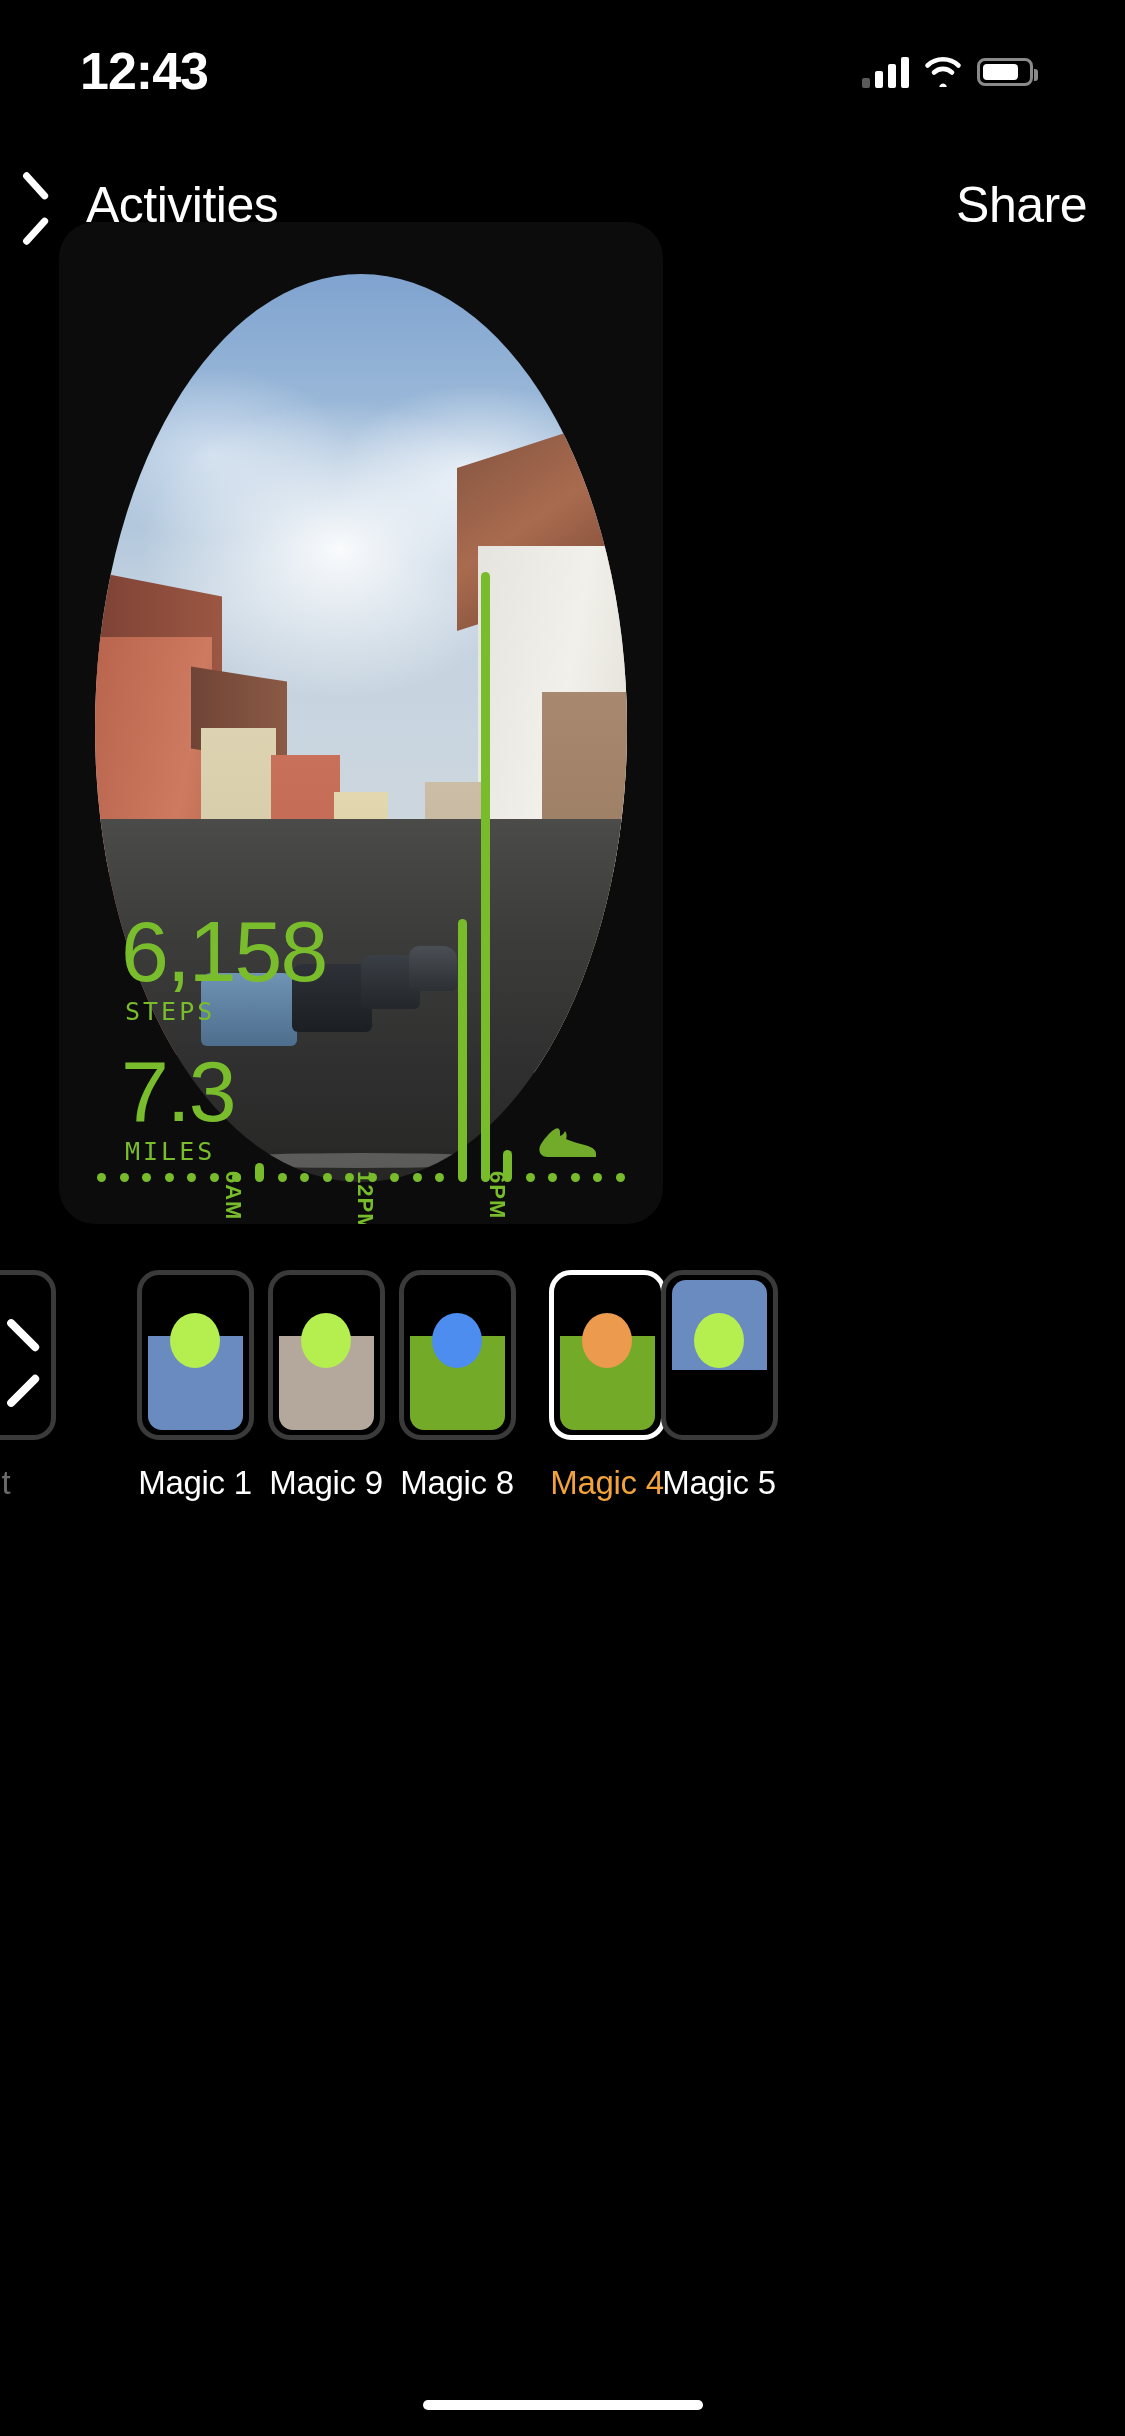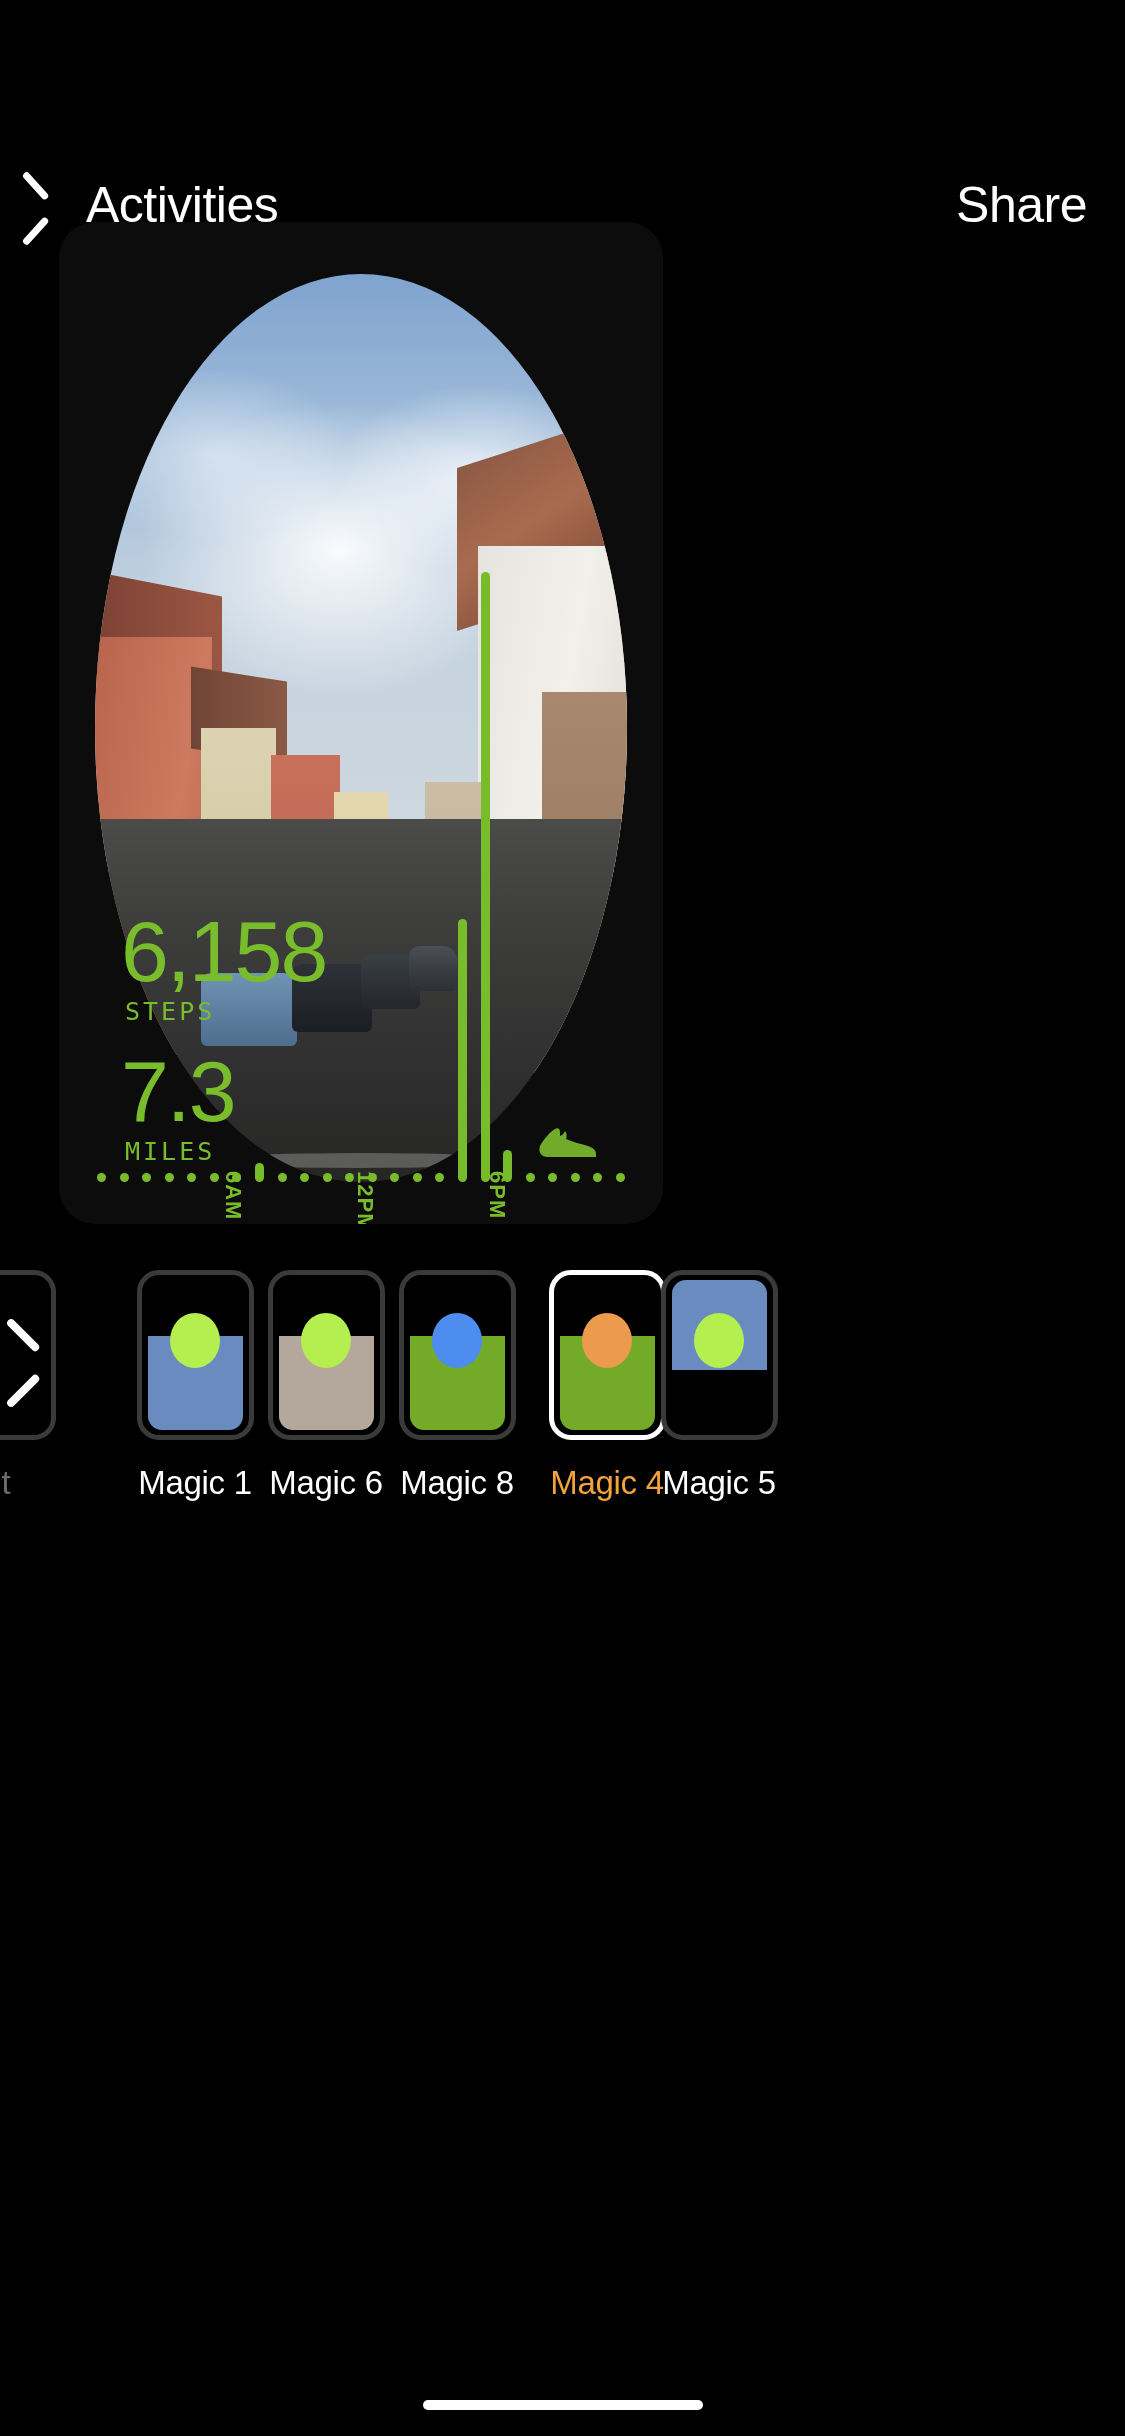--- a/index.html
+++ b/index.html
@@ -200,20 +200,41 @@
   .home-ind{
     position:absolute; bottom:26px; left:50%; transform:translateX(-50%);
     width:280px; height:10px; background:#fff; border-radius:6px;
   }
 </style>
 </head>
 <body>
 
 <div id="root">
 
+  <div class="statusbar">
+    <div class="sb-time">12:43</div>
+    <div class="sb-right">
+      <div class="sig">
+        <i></i>
+          <i></i>
+          <i></i>
+          <i></i>
+      </div>
+      <div class="wifi">
+        <svg width="40" height="30" viewBox="0 0 40 30">
+          <path d="M20 26.5 a3.6 3.6 0 1 0 0.1 0z" fill="#fff"></path>
+          <path d="M11 15.5 a13 13 0 0 1 18 0" stroke="#fff" stroke-width="4.6" fill="none" stroke-linecap="round"></path>
+          <path d="M4.5 8.5 a22.5 22.5 0 0 1 31 0" stroke="#fff" stroke-width="4.6" fill="none" stroke-linecap="round"></path>
+        </svg>
+      </div>
+      <div class="batt">
+          <div class="lvl"></div>
+        </div>
+    </div>
+  </div>
 
   <div class="navbar">
     <div class="nav-back">
       <span class="chev-left"></span>
       <span class="nav-label">Activities</span>
     </div>
     <div class="nav-share">Share</div>
   </div>
 
   <div class="card">
@@ -308,21 +329,21 @@
               <div class="f-ground" style="background: rgb(106, 139, 192);"></div>
               <div class="f-circle" style="background: rgb(181, 238, 79);"></div>
             </div>
             <div class="f-label">Magic 1</div>
           </div>
           <div class="f-item" style="left: 251px;">
             <div class="f-thumb">
               <div class="f-ground" style="background: rgb(179, 168, 155);"></div>
               <div class="f-circle" style="background: rgb(181, 238, 79);"></div>
             </div>
-            <div class="f-label">Magic 6</div>
+            <div class="f-label">Magic 9</div>
           </div>
           <div class="f-item" style="left: 382px;">
             <div class="f-thumb">
               <div class="f-ground" style="background: rgb(115, 171, 41);"></div>
               <div class="f-circle" style="background: rgb(77, 141, 240);"></div>
             </div>
             <div class="f-label">Magic 8</div>
           </div>
           <div class="f-item" style="left: 532px;">
             <div class="f-thumb sel">

